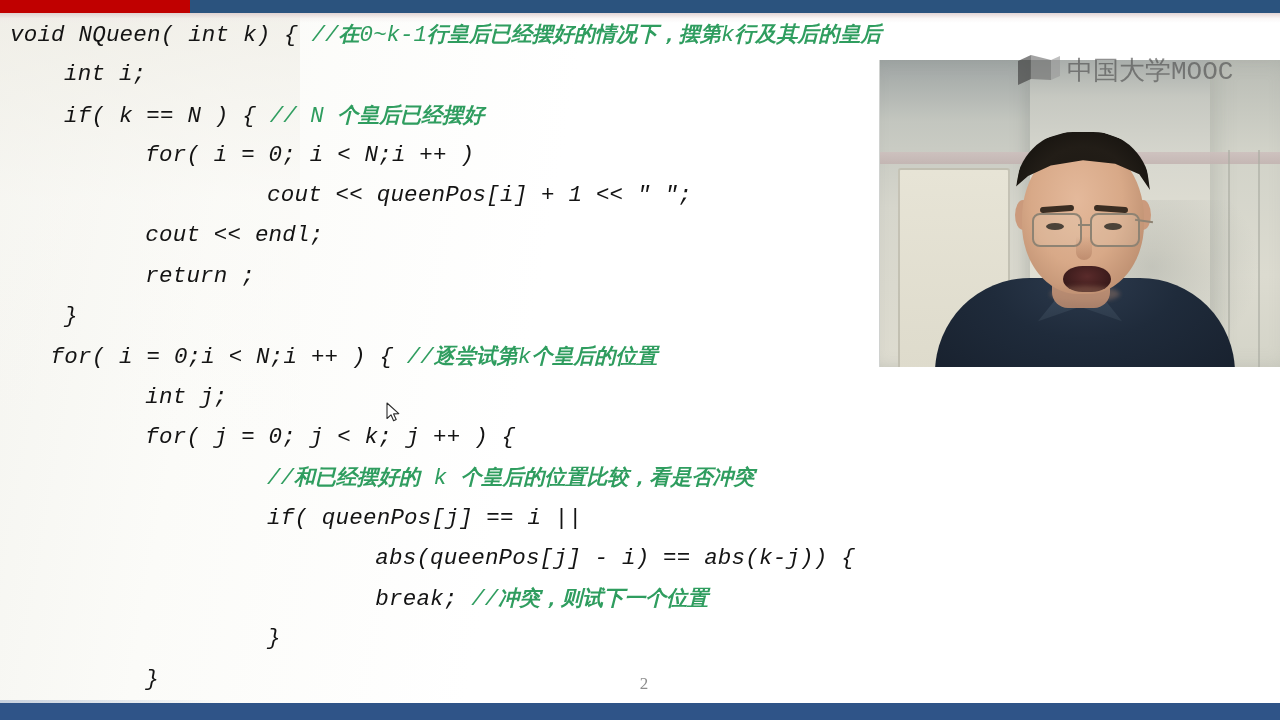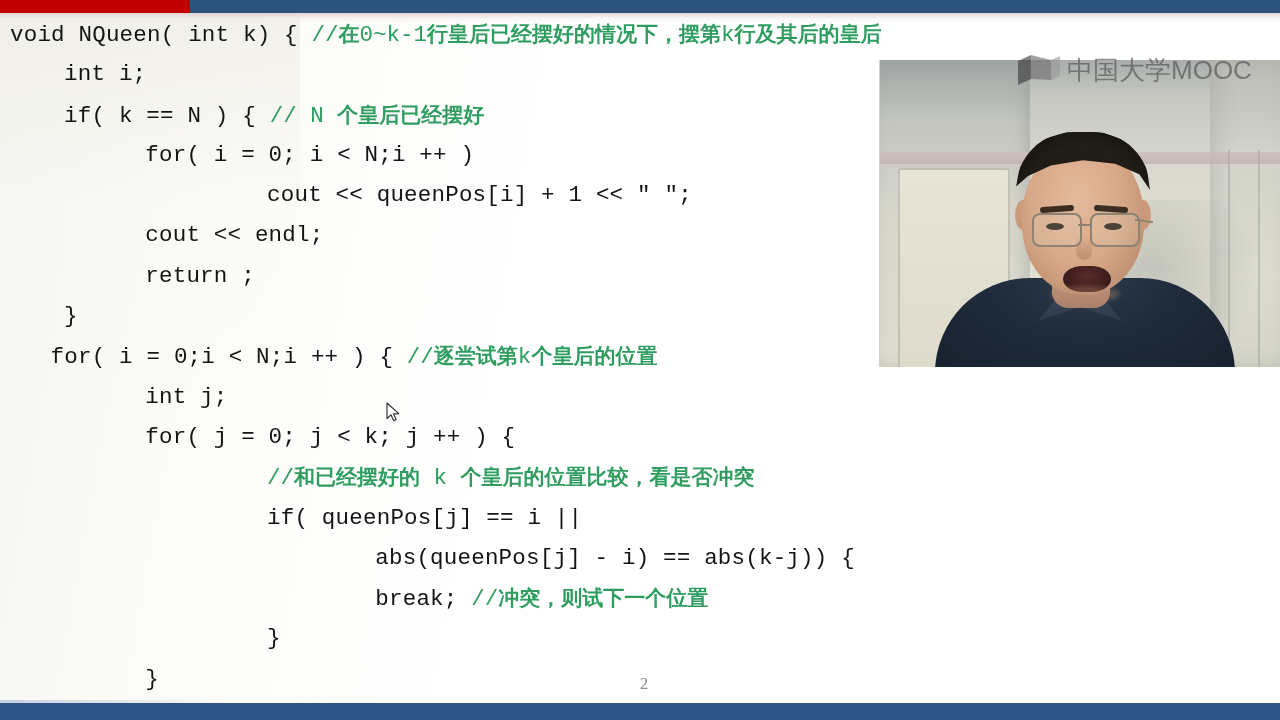--- a/index.html
+++ b/index.html
@@ -40,20 +40,21 @@
 
   
   .code{
     position:absolute;left:0;top:14px;width:1180px;
     font-family:"Liberation Mono","DejaVu Sans Mono",monospace;
     font-size:22.5px;
     line-height:40.3px;
     color:#141414;
     white-space:pre;
     letter-spacing:.2px;
+    font-style:italic;
   }
   .code .ln{display:block;height:40.3px;}
   .cm{color:#2f9d5f;}
   .cm-cjk{font-family:"DejaVu Sans","Liberation Sans",sans-serif;font-size:21px;font-weight:700;letter-spacing:0;}
   .mono-in-cm{font-family:"Liberation Mono","DejaVu Sans Mono",monospace;font-size:22.5px;font-weight:400;}
 
   
   .pagenum{
     position:absolute;left:620px;top:674px;width:48px;text-align:center;
     font-family:"Liberation Serif","DejaVu Serif",serif;
@@ -145,21 +146,21 @@
   }
   .wc-chin{position:absolute;left:170px;top:226px;width:70px;height:16px;background:rgba(190,140,112,.35);border-radius:50%;filter:blur(2px);}
 
   
   .wm{
     position:absolute;left:1018px;top:52px;height:36px;
     display:flex;align-items:center;gap:7px;opacity:.62;
   }
   .wm-logo{width:42px;height:30px;position:relative;}
   .wm-text{
-    font-family:Liberation Sans, sans-serif;
+    font-family:Liberation Mono, monospace;
     font-size:26px;color:#4d4d4d;letter-spacing:0px;white-space:nowrap;
   }
 
   
   .cursor{position:absolute;left:386px;top:402px;width:16px;height:22px;}
 </style>
 </head>
 <body>
 
 <div id="stage">

